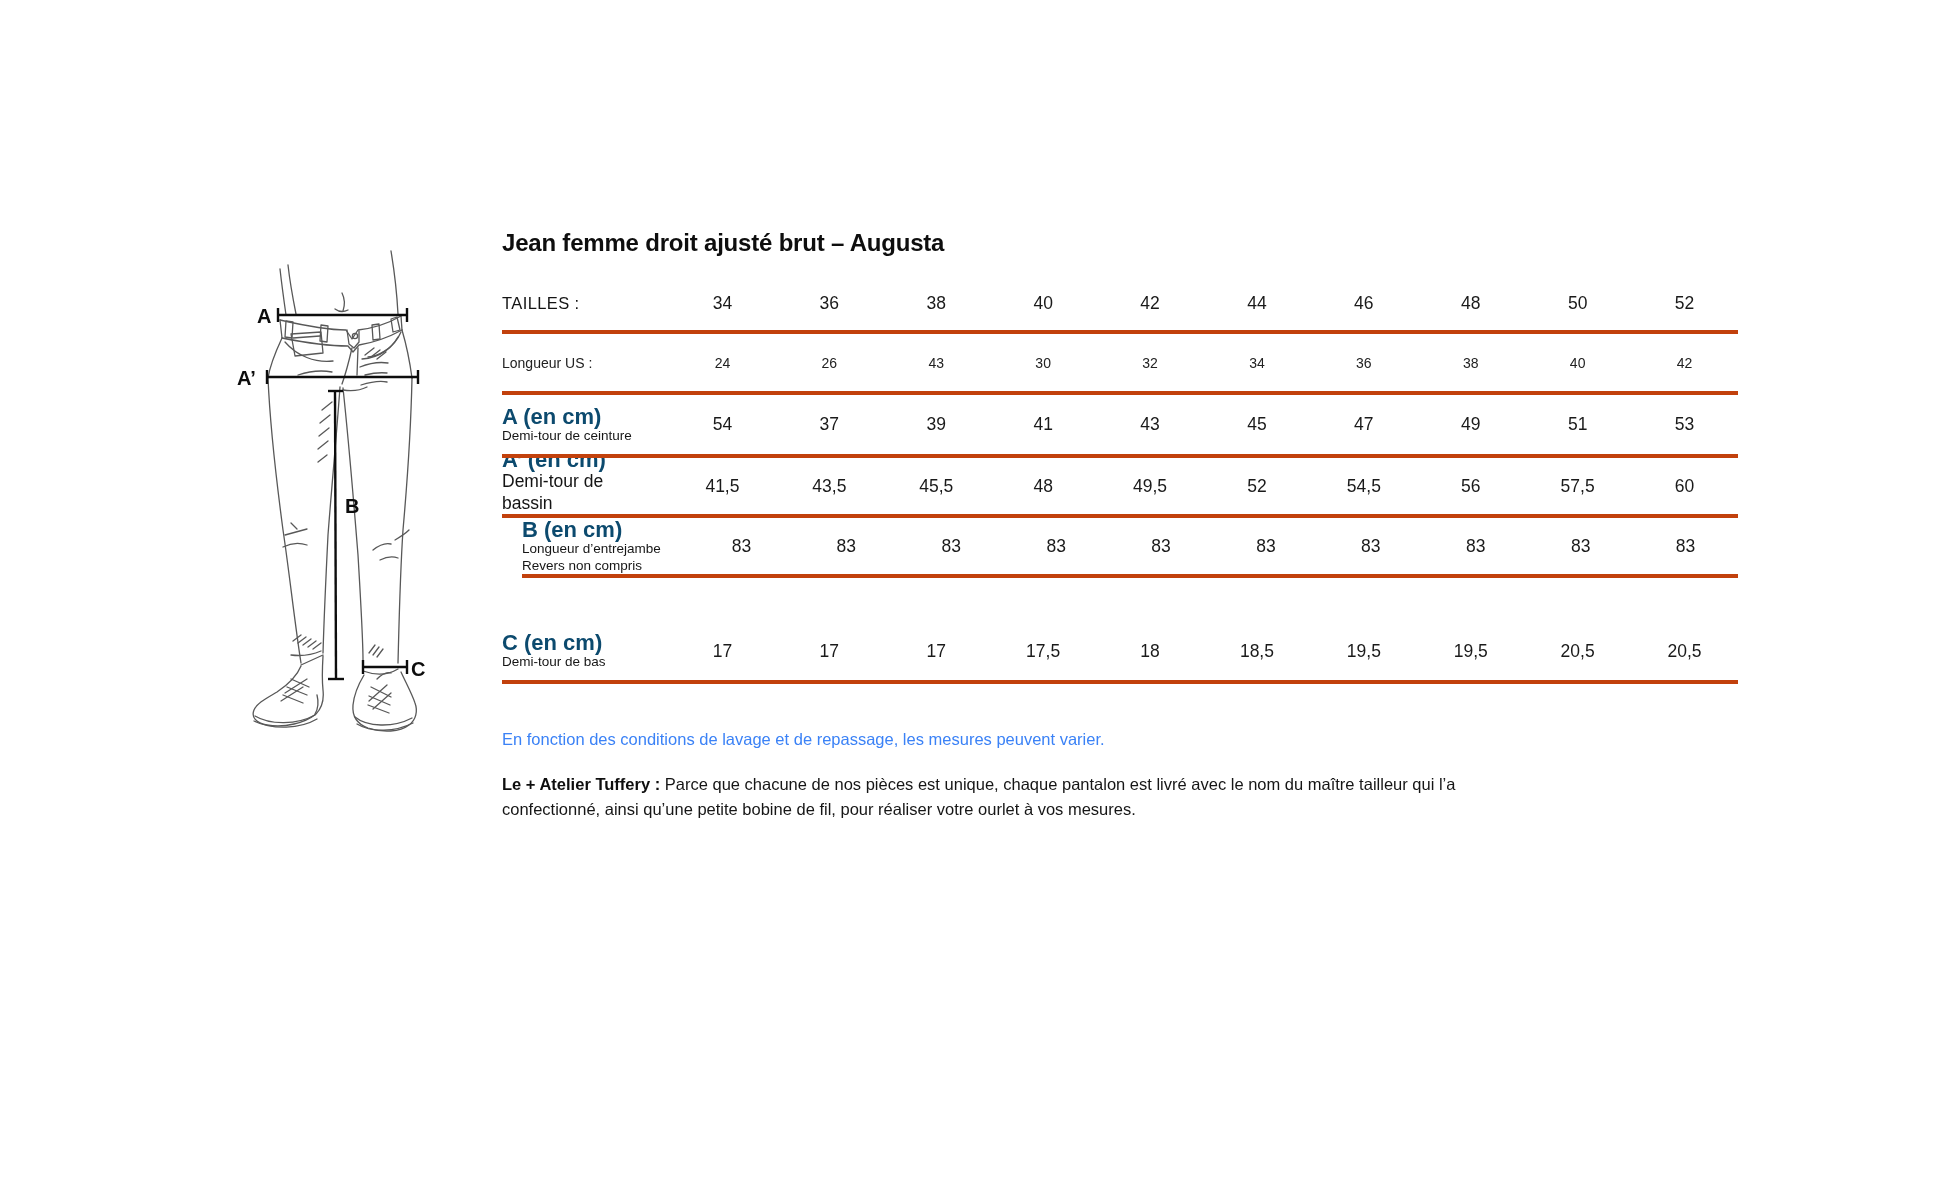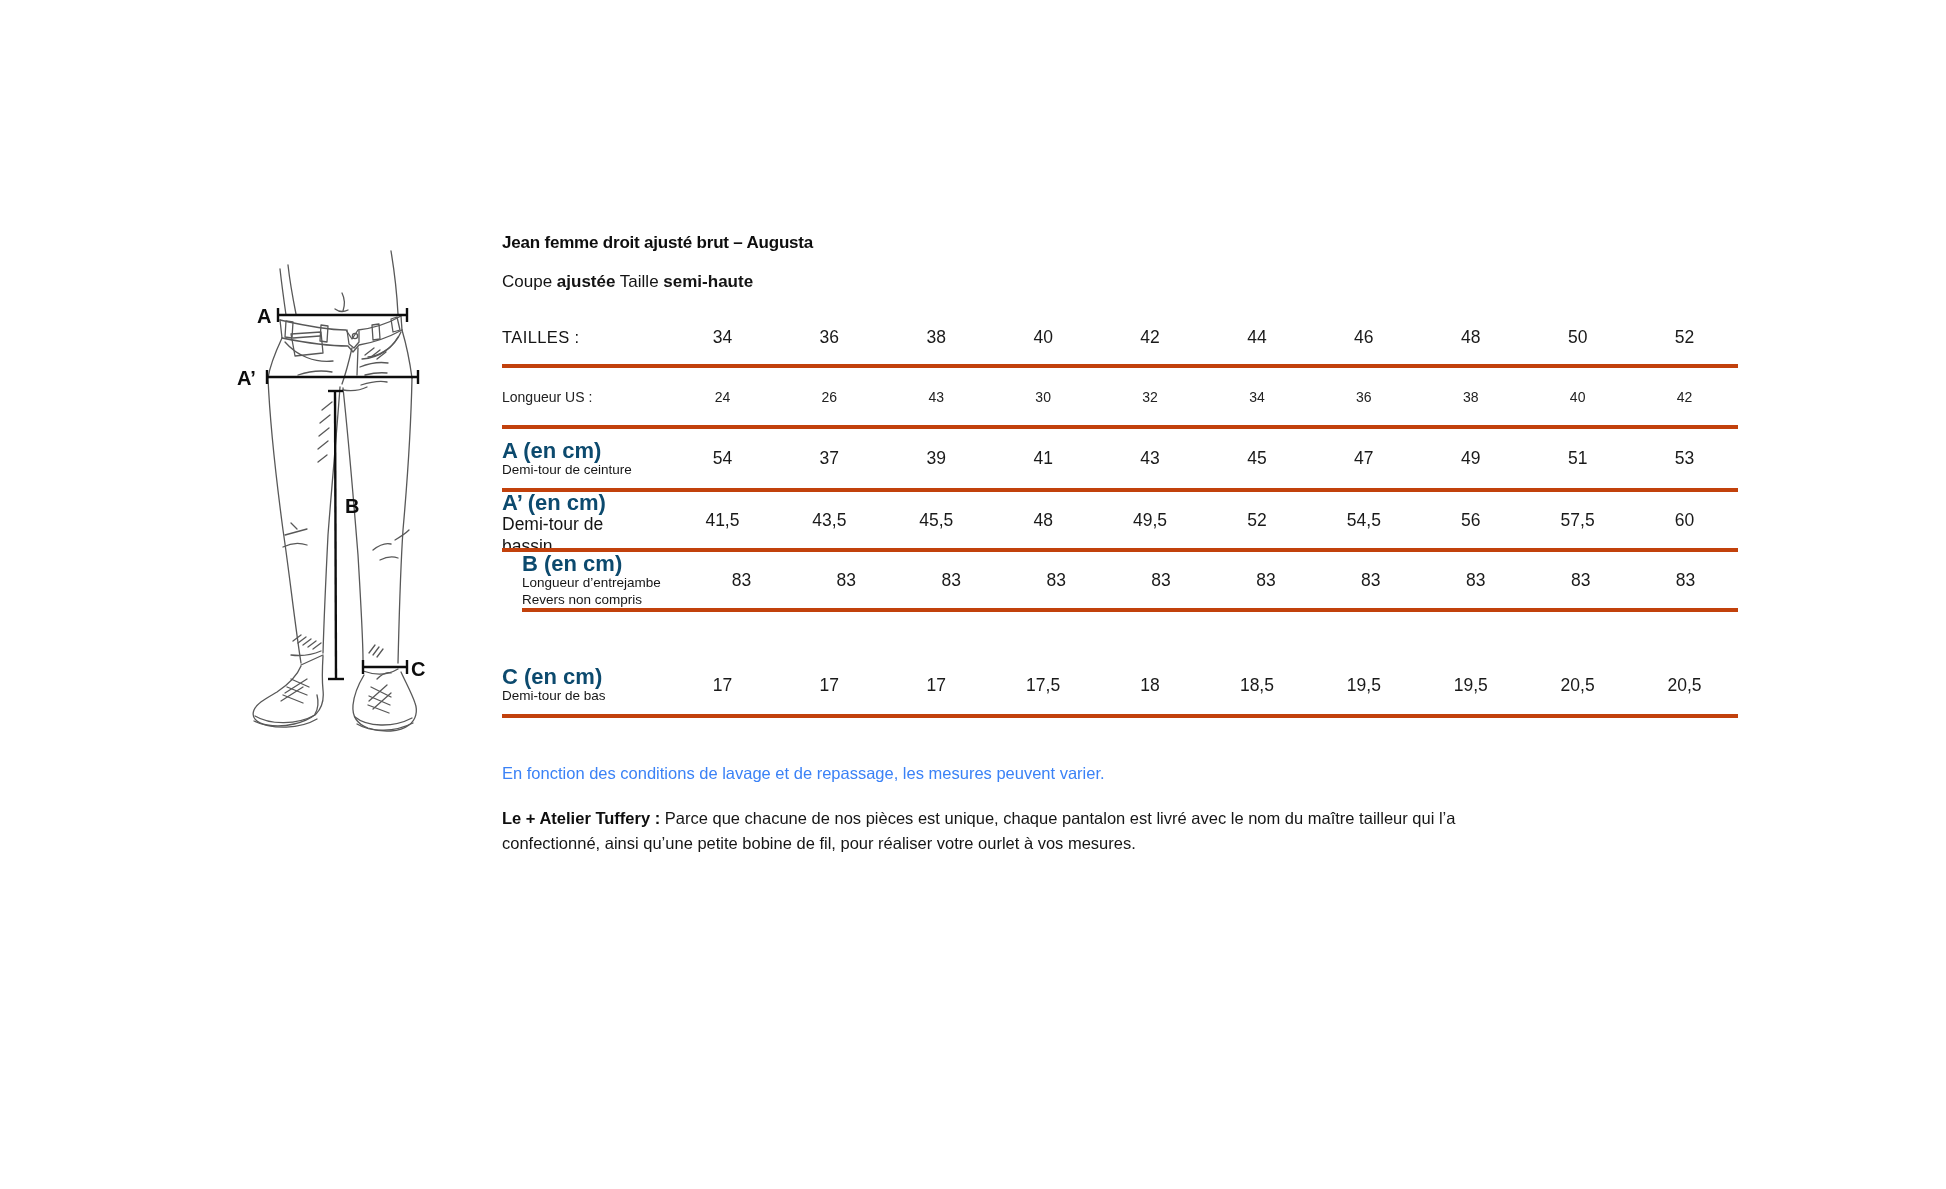--- a/index.html
+++ b/index.html
@@ -10,35 +10,35 @@
 
   
   .diagram{position:absolute;left:225px;top:235px;width:280px;height:550px;}
   .diagram svg{display:block;width:280px;height:550px;}
   .sketch path,.sketch circle{fill:none;stroke:#585858;stroke-width:1.3;stroke-linecap:round;stroke-linejoin:round;}
   .dims path{fill:none;stroke:#0d0d0d;stroke-width:2.4;stroke-linecap:butt;}
   .dimlabel{font-family:"Liberation Sans",sans-serif;font-weight:bold;font-size:20px;fill:#0d0d0d;}
 
   
   .sheet{position:absolute;left:502px;top:228px;width:1236px;}
-  .title{font-size:17px;font-weight:bold;line-height:30px;letter-spacing:-0.2px;color:#0e0e0e;}
+  .title{font-size:24px;font-weight:bold;line-height:30px;letter-spacing:-0.2px;color:#0e0e0e;}
   .subtitle{margin-top:13px;font-size:17px;line-height:21px;color:#141414;}
   .subtitle b{font-weight:bold;}
 
   .table{margin-top:18px;}
   .trow{display:grid;grid-template-columns:167px repeat(10,1fr);align-items:center;border-bottom:4px solid #c2410c;}
   .r-tailles{height:54px;}
   .r-us{height:57px;}
   .r-a{height:59px;}
   .r-ap{height:56px;}
   .r-b{height:56px;margin-left:20px;}
   .r-c{height:58px;margin-top:44px;}
 
   .lblcell{display:flex;flex-direction:column;justify-content:center;}
-  .r-ap .lblcell{align-self:stretch;overflow:hidden;justify-content:flex-start;}
+  .r-ap .lblcell{align-self:stretch;overflow:hidden;justify-content:flex-end;}
 
   .lbl-tailles{font-size:16.5px;letter-spacing:0.4px;color:#141414;}
   .lbl-us{font-size:14px;color:#222;}
   .rowhead{font-size:22px;line-height:21px;font-weight:700;color:#0c4a6e;}
   .rowsub{font-size:13.5px;line-height:17px;color:#161616;}
   .rowsub-big{font-size:17.5px;line-height:22px;color:#141414;}
 
   .val{text-align:center;font-size:17.5px;color:#1a1a1a;}
   .val-us{text-align:center;font-size:14px;color:#222;}
 
@@ -160,26 +160,20 @@
       <text class="dimlabel" x="32" y="88">A</text>
       <text class="dimlabel" x="12" y="150">A’</text>
       <text class="dimlabel" x="120" y="278">B</text>
       <text class="dimlabel" x="186" y="441">C</text>
     </svg>
   </div>
 
   <div class="sheet">
     <div class="title">Jean femme droit ajusté brut – Augusta</div>
 
-    <div class="subtitle">
-      <span>Coupe</span>
-      <b>ajustée</b>
-      <span>Taille</span>
-      <b>semi-haute</b>
-    </div>
 
     <div class="table">
 
       <div class="trow r-tailles">
         <div class="lblcell">
           <div class="lbl-tailles">TAILLES :</div>
         </div>
         <div style="display:contents">
           
         <div class="val">34</div><div class="val">36</div><div class="val">38</div><div class="val">40</div><div class="val">42</div><div class="val">44</div><div class="val">46</div><div class="val">48</div><div class="val">50</div><div class="val">52</div></div>

